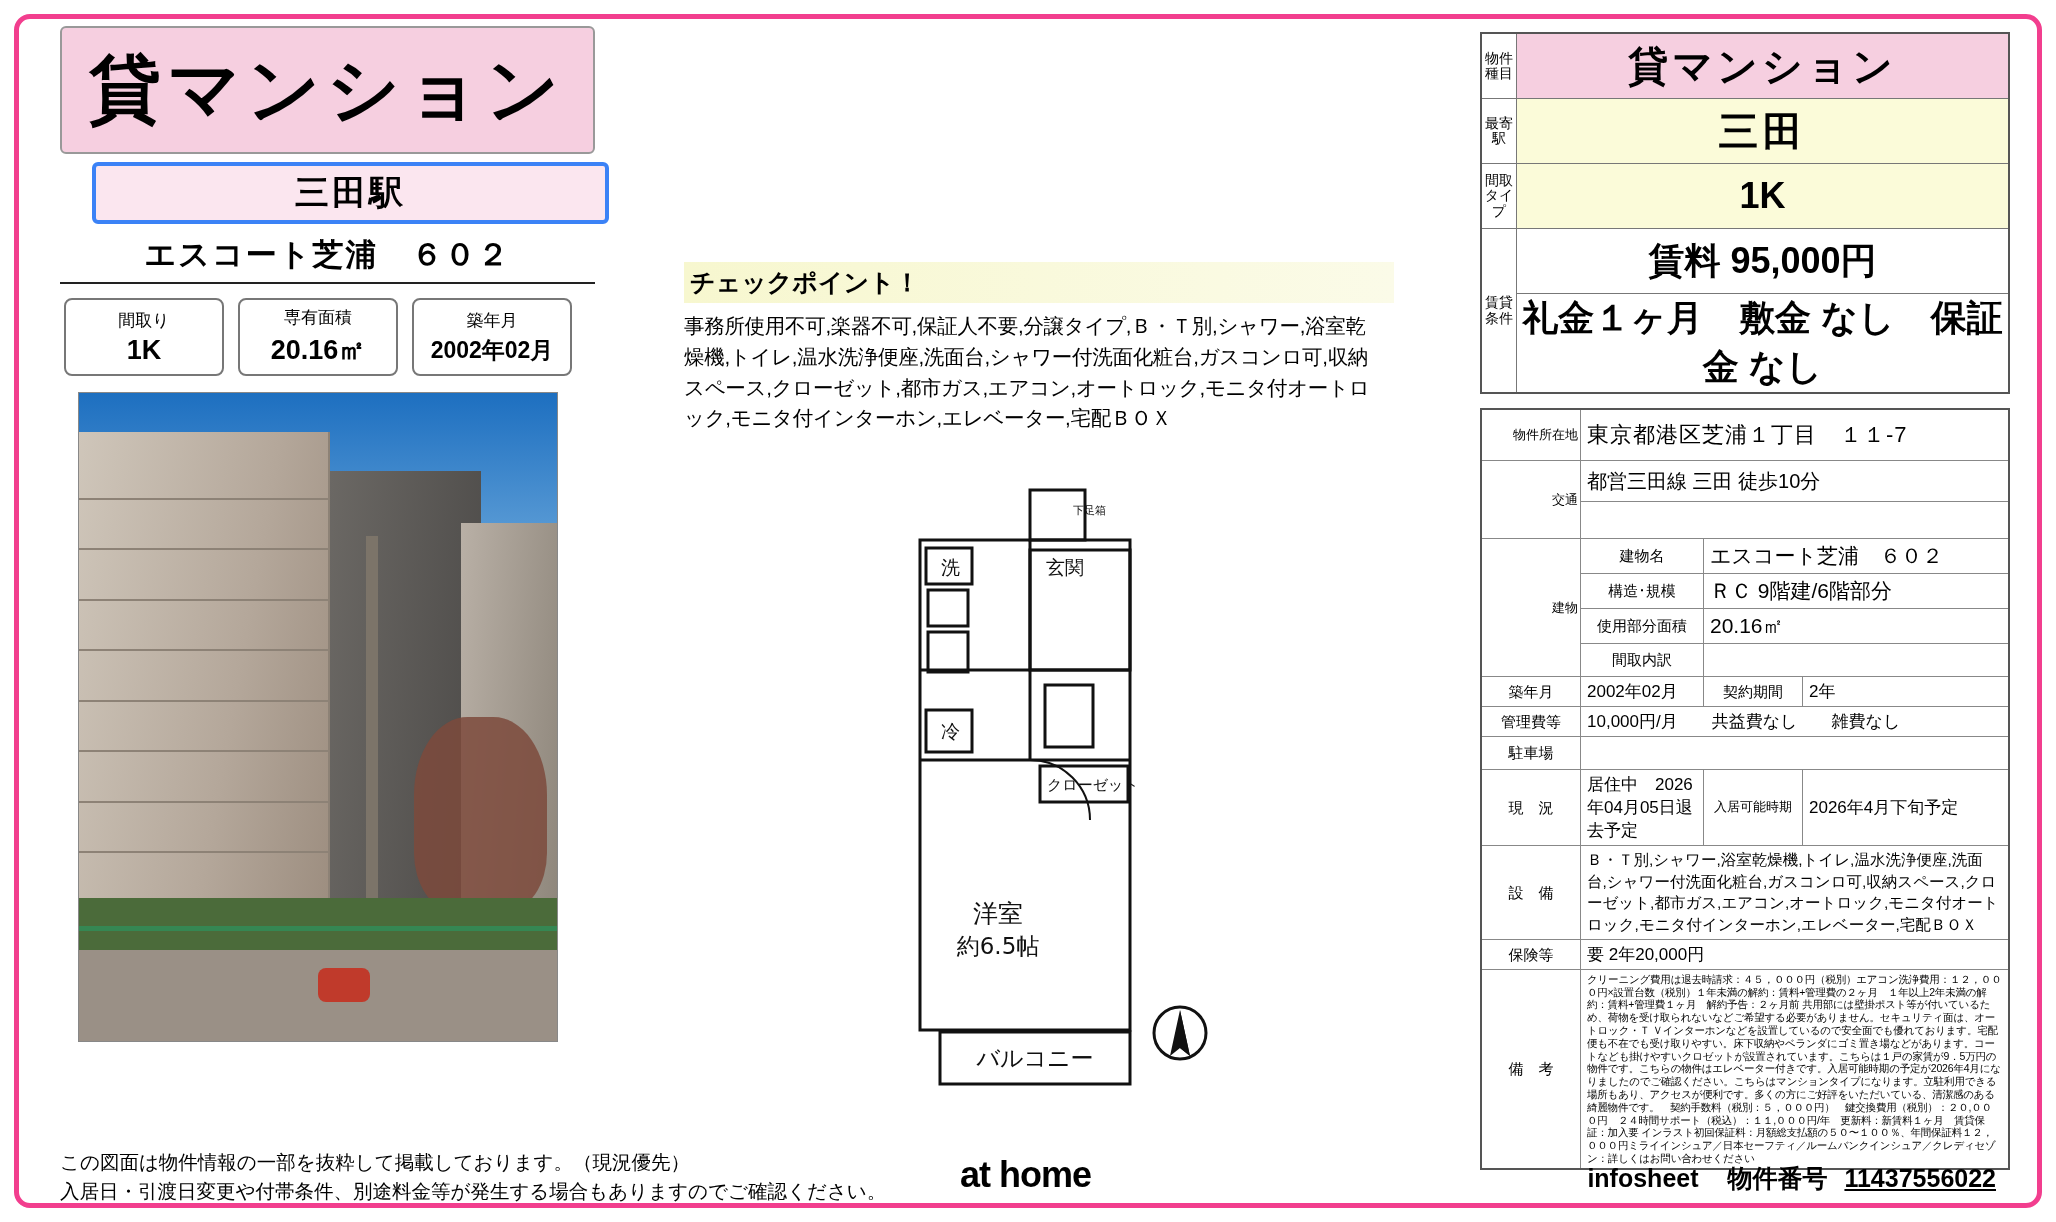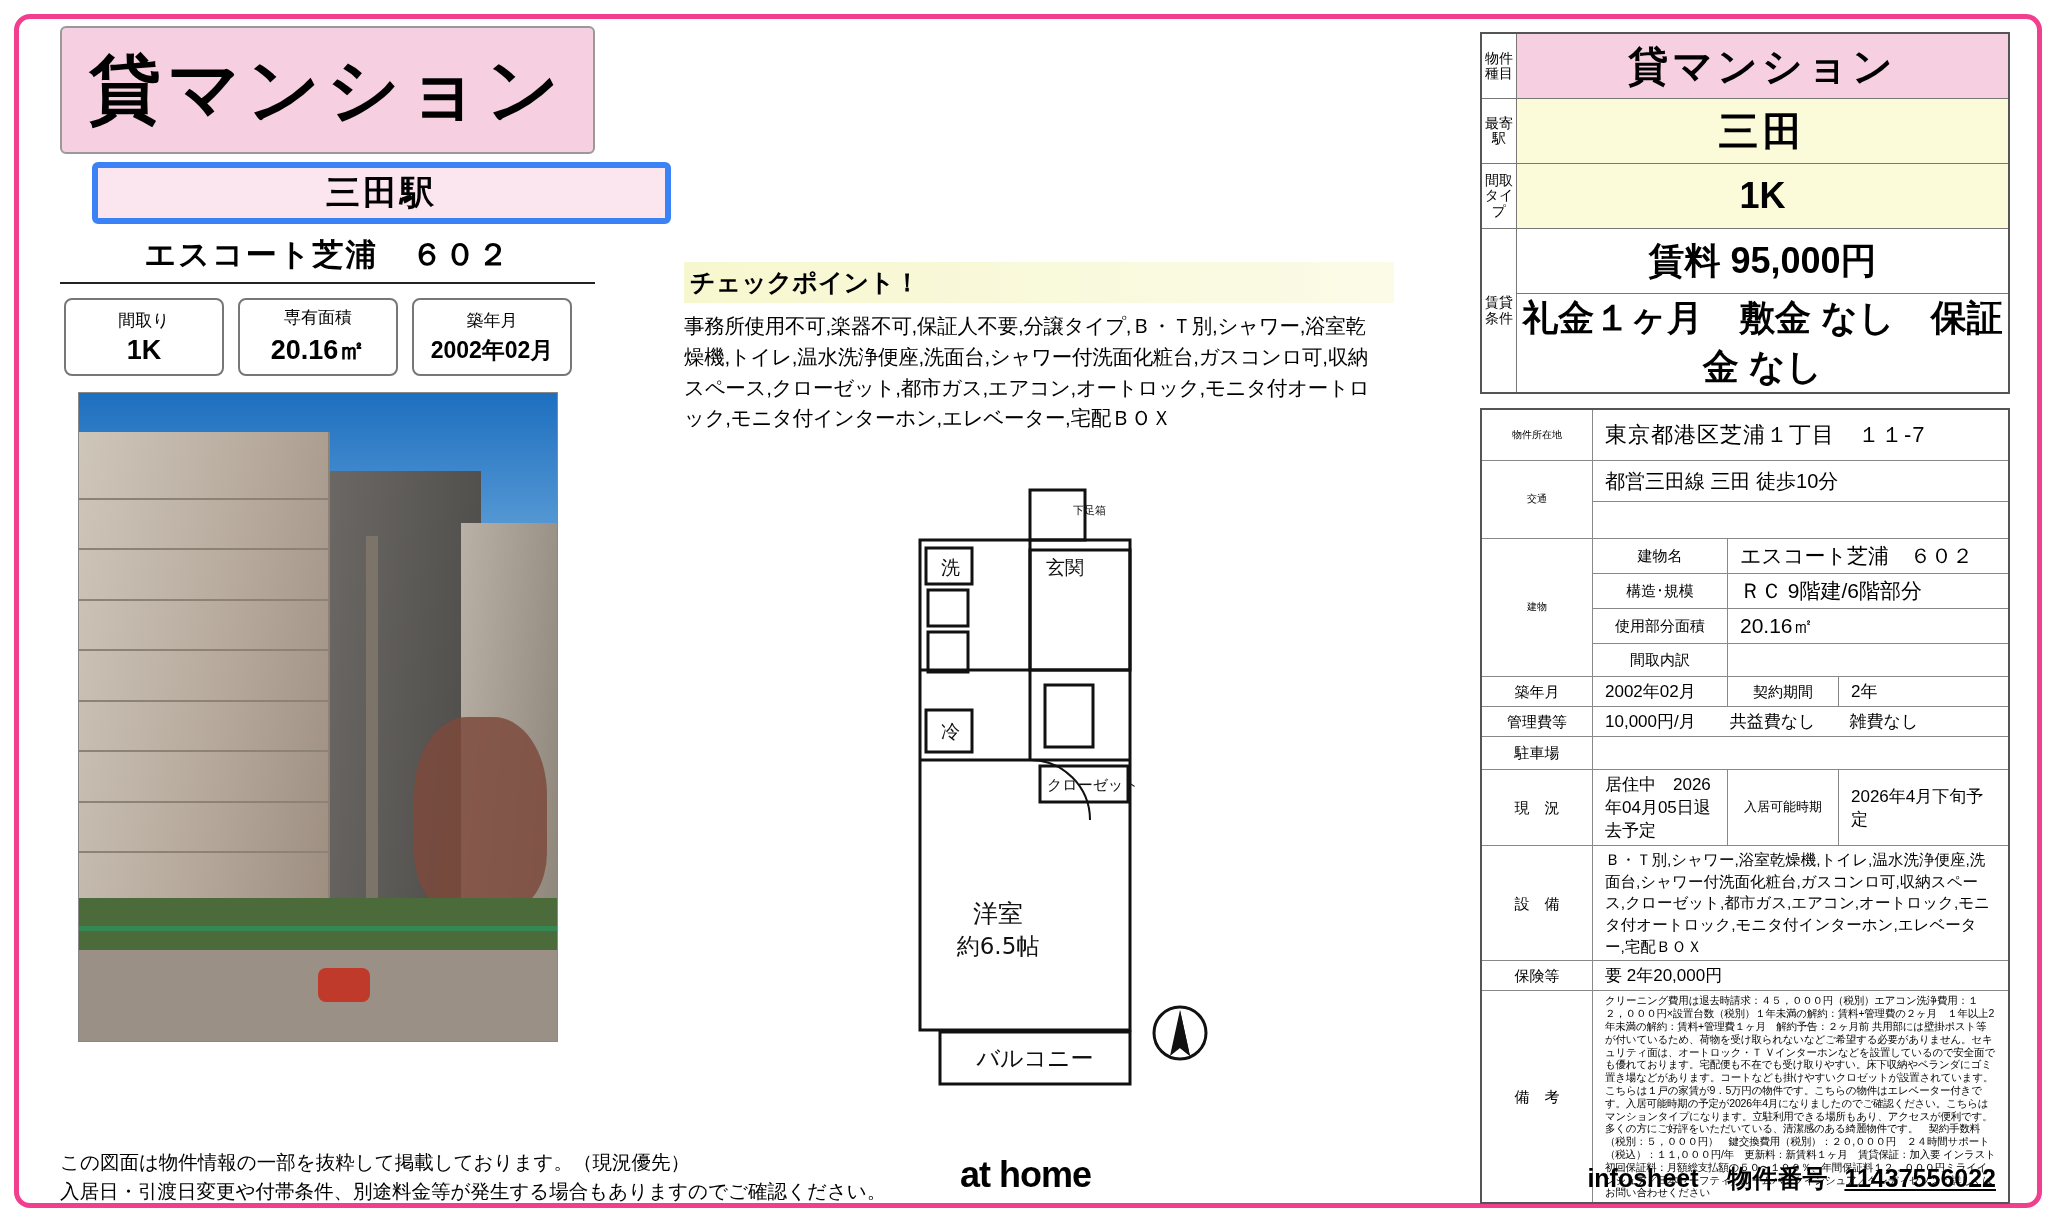--- a/index.html
+++ b/index.html
@@ -22,22 +22,22 @@
   .title-box{
     width:535px;height:128px;background:#f6cfe0;border:2px solid #999;
     border-radius:6px;display:flex;align-items:center;justify-content:center;
     box-sizing:border-box;
   }
   .title-box span{
     font-size:72px;font-weight:bold;letter-spacing:6px;
     font-family:"DejaVu Sans","Liberation Sans",sans-serif;
   }
   .station-box{
-    margin-top:8px;margin-left:32px;width:579px;height:62px;background:#fbe6ef;
-    border:6px solid #3b82f6;border-radius:6px;display:flex;align-items:center;justify-content:center;
+    margin-top:8px;margin-left:32px;width:517px;height:62px;background:#fbe6ef;
+    border:4px solid #3b82f6;border-radius:6px;display:flex;align-items:center;justify-content:center;
     box-sizing:border-box;
   }
   .station-box span{font-size:34px;font-weight:bold;letter-spacing:3px;}
   .bldg-name{
     margin-top:10px;text-align:center;width:535px;font-size:31px;font-weight:bold;
     letter-spacing:2px;border-bottom:2px solid #222;padding-bottom:6px;box-sizing:border-box;
   }
   .spec-row{display:flex;gap:14px;margin-top:14px;margin-left:4px;}
   .spec-cell{
     border:2px solid #777;border-radius:8px;background:#fff;
@@ -97,22 +97,22 @@
   .row-station{background:#fbfbd9;padding-left:16px;}
   .row-station .v span{font-size:40px;font-weight:bold;letter-spacing:4px;}
   .row-madori{background:#fbfbd9;}
   .row-madori .v span{font-size:36px;font-weight:bold;}
   .row-rent{background:#fff;}
   .row-rent .v span{font-size:36px;font-weight:bold;}
   .row-fee{background:#fff;}
   .row-fee .v span{font-size:36px;font-weight:bold;}
 
   .t2{width:530px;border:2px solid #555;margin-top:14px;}
-  .t2 td{border:1px solid #888;padding:3px 12px;font-size:17px;vertical-align:middle;}
-  .t2 .vside{width:26px;text-align:center;font-size:10px;line-height:1.05;padding:2px;}
+  .t2 td{border:1px solid #888;padding:3px 6px;font-size:17px;vertical-align:middle;}
+  .t2 .vside{width:26px;text-align:right;font-size:13px;line-height:1.05;padding:2px;}
   .t2 .addr{font-size:22px;letter-spacing:1px;height:44px;}
   .t2 .trans{font-size:20px;height:34px;}
   .t2 .blank{height:30px;}
   .t2 .lbl{width:86px;text-align:center;font-size:15px;background:#fff;line-height:1.15;}
   .t2 .lbl2{width:110px;text-align:center;font-size:15px;}
   .t2 .bigv{font-size:21px;}
   .t2 .mid{font-size:17px;}
   .t2 .equip{font-size:15.5px;line-height:1.4;}
   .t2 .note{font-size:10.5px;line-height:1.22;letter-spacing:-0.2px;}
   .t2 .hdr-cell{text-align:center;}

